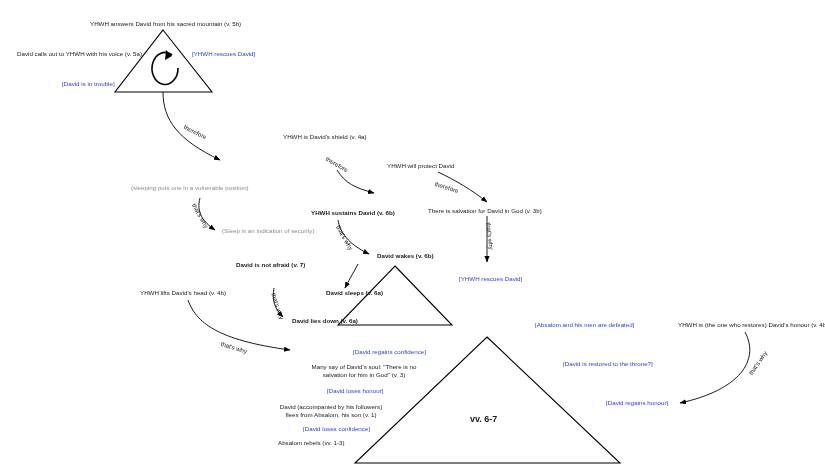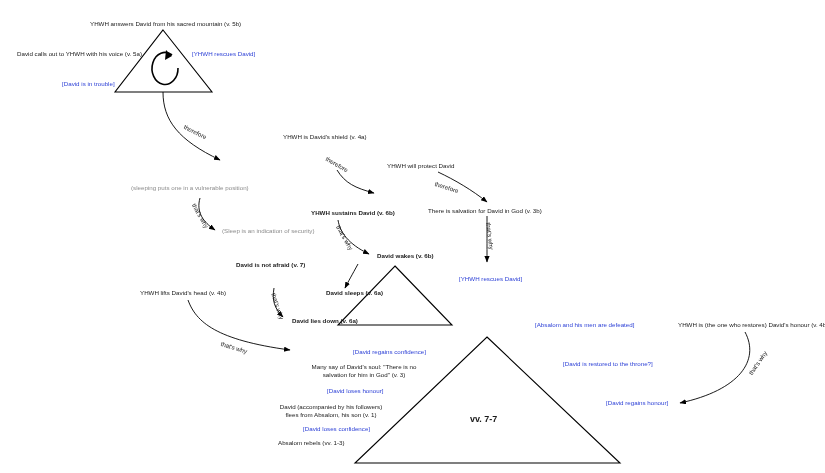--- a/index.html
+++ b/index.html
@@ -137,21 +137,21 @@
   <div class="lbl blue" style="left:327px; top:387px;">[David loses honour]</div>
 
   <div class="lbl blue" style="left:606px; top:399px;">[David regains honour]</div>
 
   <div class="lbl wrap" style="left:277px; top:403px; width:108px;">David (accompanied by his followers) flees from Absalom, his son (v. 1)</div>
 
   <div class="lbl blue" style="left:303px; top:425px;">[David loses confidence]</div>
 
   <div class="lbl" style="left:278px; top:439px;">Absalom rebels (vv. 1-3)</div>
 
-  <div class="lbl big" style="left:470px; top:413px;">vv. 7-7</div>
+  <div class="lbl big" style="left:470px; top:413px;">vv. 6-7</div>
 
   <div class="lbl rot" style="left:186px; top:123px; transform: rotate(27deg);">therefore</div>
 
   <div class="lbl rot" style="left:328px; top:155px; transform: rotate(30deg);">therefore</div>
 
   <div class="lbl rot" style="left:436px; top:180px; transform: rotate(18deg);">therefore</div>
 
   <div class="lbl rot" style="left:492px; top:222px; transform: rotate(83deg);">that's why</div>
 
   <div class="lbl rot" style="left:197px; top:202px; transform: rotate(61deg);">that's why</div>

